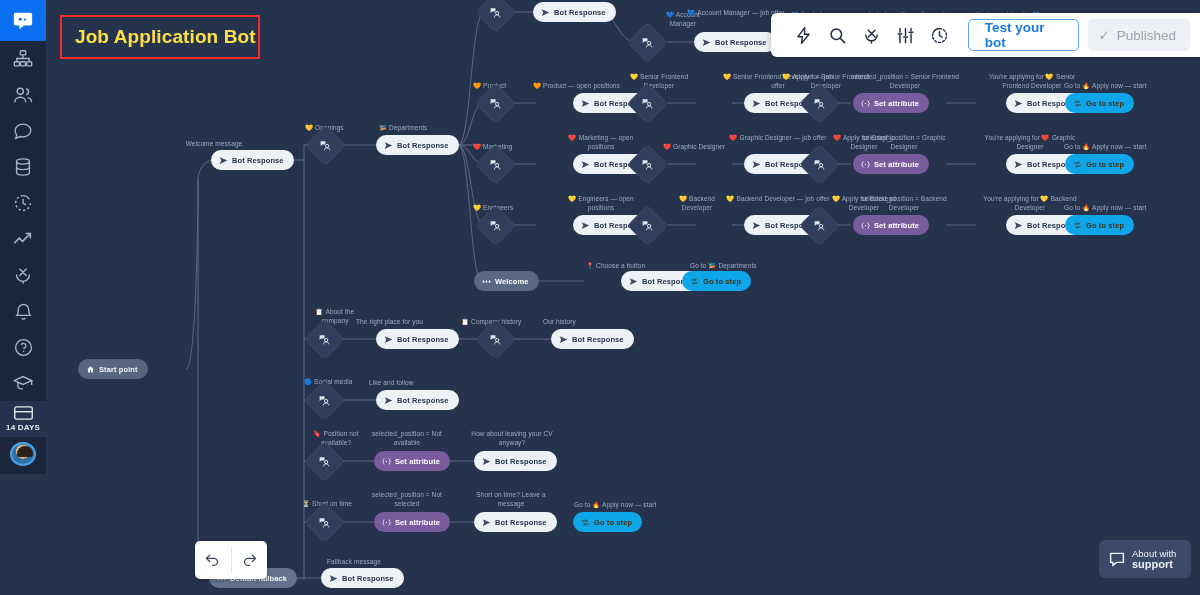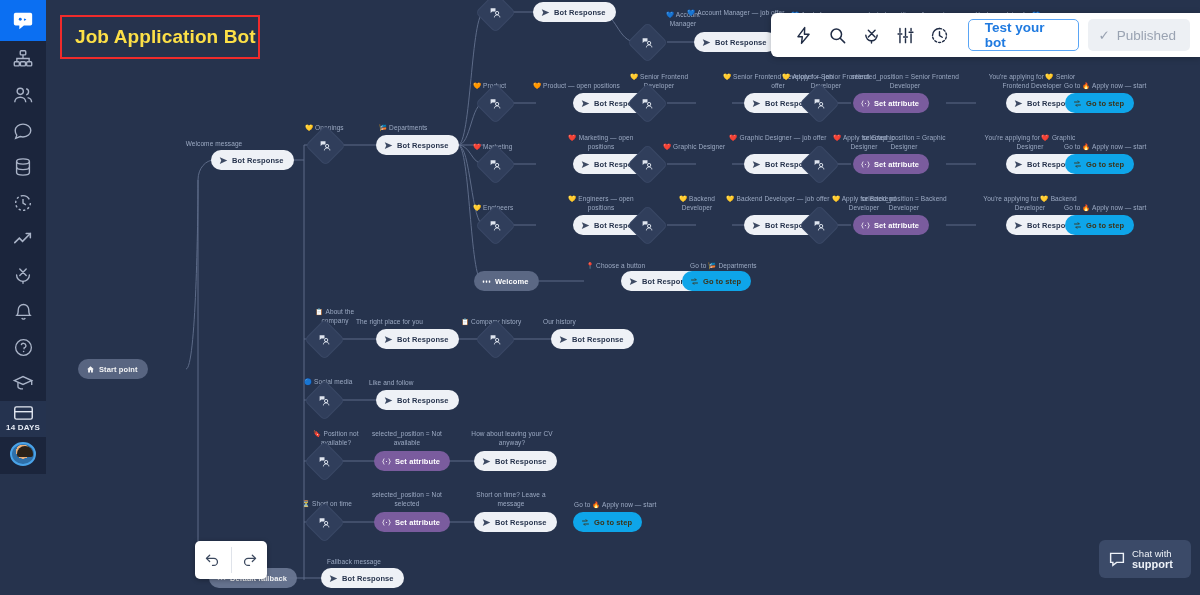--- a/index.html
+++ b/index.html
@@ -882,18 +882,18 @@
           <path d="M16 4.5L20.6 9 16 13.5"></path>
       </svg>
     </div>
   </div>
 
   <div class="chatsup">
     <svg width="18" height="18" viewBox="0 0 24 24" fill="none" stroke="#eef2f8" stroke-width="1.9">
       <path d="M3.5 4.5h17v12h-9l-5 4v-4h-3z"></path>
     </svg>
     <div class="ct">
-      <span>Chat with</span>
+      <span>About with</span>
       <b>support</b>
     </div>
   </div>
 
 </div>
 
 </body></html>

